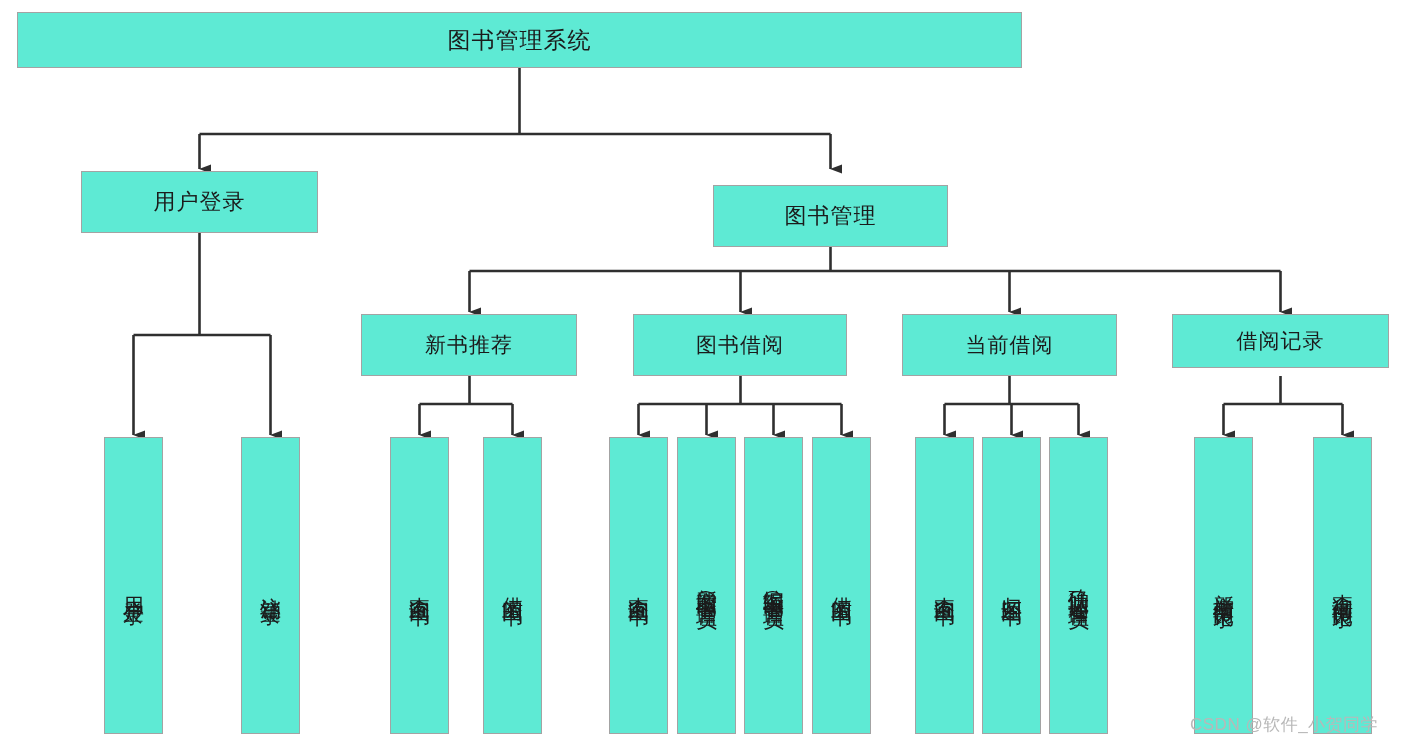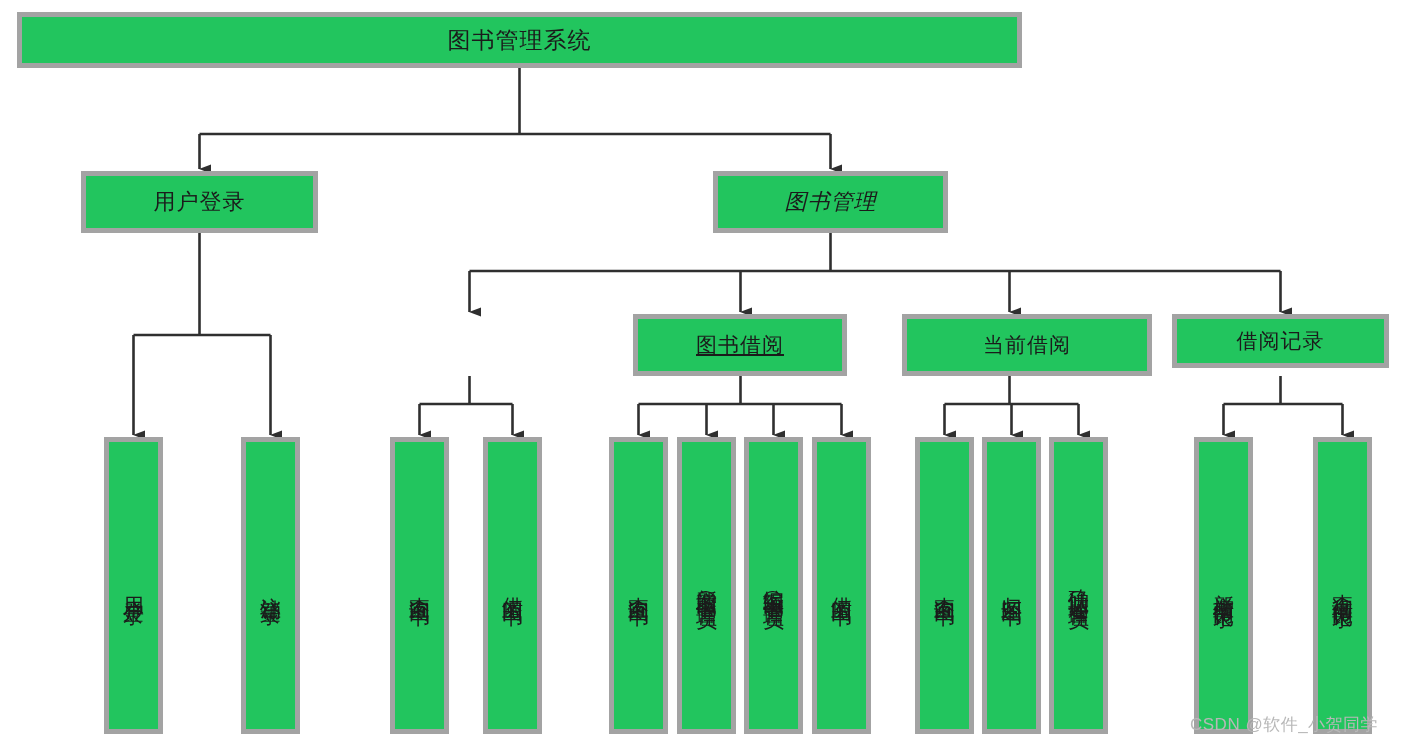--- a/index.html
+++ b/index.html
@@ -22,22 +22,22 @@
     position: absolute;
     left: 0;
     top: 0;
     width: 1405px;
     height: 747px;
     pointer-events: none;
   }
   .node {
     position: absolute;
     box-sizing: border-box;
-    border: 5px solid #a3a3a3;
-    background: #22c55e;
+    border: 1px solid #a3a3a3;
+    background: #5eead4;
     display: flex;
     align-items: center;
     justify-content: center;
     color: #1b1b1b;
     text-align: right;
   }
   .node.level0 {
     font-size: 23px;
   }
   .node.level1 {
@@ -130,28 +130,31 @@
     </g>
   </svg>
 
   <div class="node level0" style="left:17px; top:12px; width:1005px; height:56px;">
     <span class="htext">图书管理系统</span>
   </div>
 
   <div class="node level1" style="left:81px; top:171px; width:237px; height:62px;">
     <span class="htext">用户登录</span>
   </div>
-  <div class="node level1" style="left:713px; top:171px; width:235px; height:62px;font-style:italic;">
+  <div class="node level1" style="left:713px; top:185px; width:235px; height:62px;">
     <span class="htext">图书管理</span>
   </div>
 
-  <div class="node level2" style="left:633px; top:314px; width:214px; height:62px;text-decoration:underline;">
+  <div class="node level2" style="left:361px; top:314px; width:216px; height:62px;">
+    <span class="htext">新书推荐</span>
+  </div>
+  <div class="node level2" style="left:633px; top:314px; width:214px; height:62px;">
     <span class="htext">图书借阅</span>
   </div>
-  <div class="node level2" style="left:902px; top:314px; width:250px; height:62px;">
+  <div class="node level2" style="left:902px; top:314px; width:215px; height:62px;">
     <span class="htext">当前借阅</span>
   </div>
   <div class="node level2" style="left:1172px; top:314px; width:217px; height:54px;">
     <span class="htext">借阅记录</span>
   </div>
 
   <div class="node leaf" style="left:104px; top:437px; width:59px; height:297px;">
     <span class="vtext">用户登录</span>
   </div>
   <div class="node leaf" style="left:241px; top:437px; width:59px; height:297px;">

